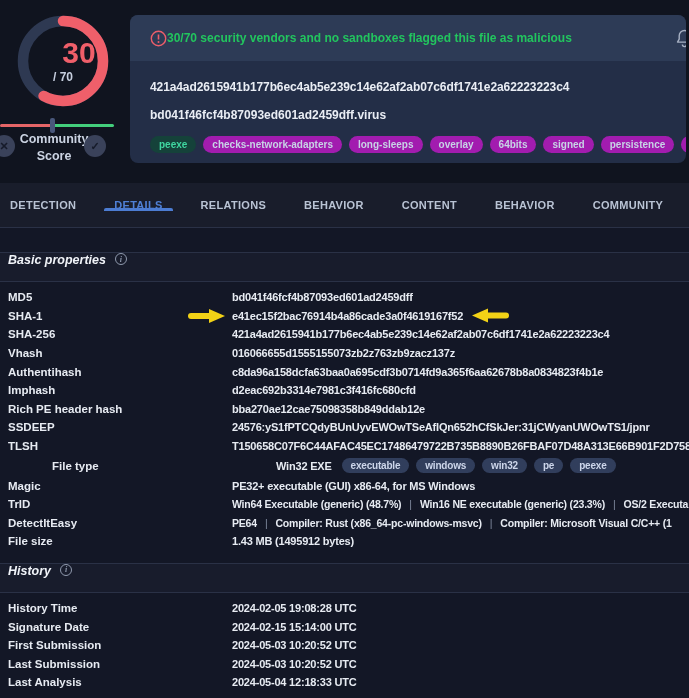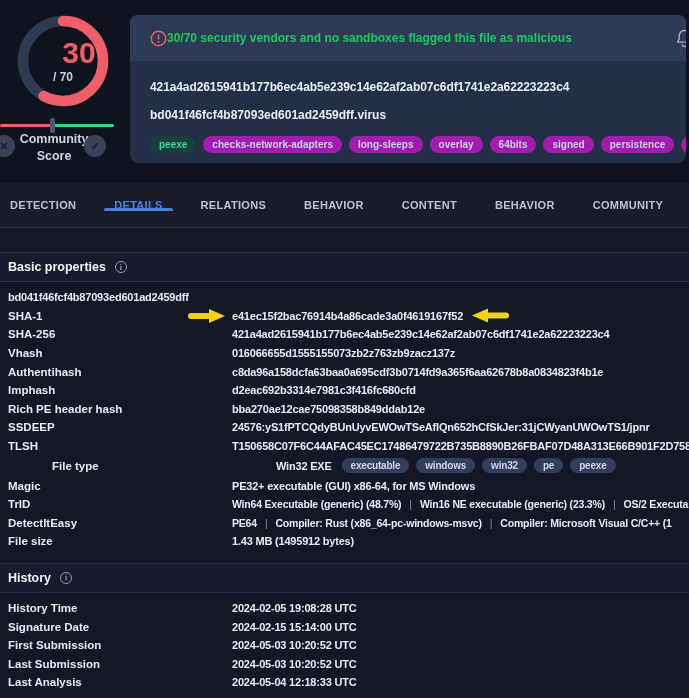--- a/index.html
+++ b/index.html
@@ -43,21 +43,21 @@
   .tab { position:relative; display:flex; align-items:center; padding:0 10px;
     color:#b9c3d4; font-size:11px; font-weight:700; letter-spacing:0.3px; cursor:pointer; }
   .tab.active { color:#4f80d6; }
   .tab.active::after { content:""; position:absolute; left:0; right:0; bottom:0; height:3px;
     background:#4c7cd2; border-radius:2px 2px 0 0; }
   
   .content { width:689px; height:470px; background:#131726; }
   .gap { height:24px; }
   .section + .section { margin-top:12px; }
   .section-head { height:30px; background:#181c2c; border-top:1px solid #2a3146; border-bottom:1px solid #2a3146;
-    display:flex; align-items:center; padding-left:8px; }
+    display:flex; align-items:flex-start; padding-left:8px;font-style:italic; }
   .section-title { color:#f0f3f8; font-size:12.5px; font-weight:700; }
   .info-icon { display:inline-flex; align-items:center; justify-content:center; width:12px; height:12px;
     border:1px solid #8f99ad; border-radius:50%; color:#8f99ad; font-size:8px; font-weight:700;
     margin-left:9px; font-family:"Liberation Serif", serif; }
   .rows { padding-top:6px; }
   .row { display:flex; align-items:center; height:18.6px; padding-left:8px; }
   .row.tall { height:21px;margin-left:44px; }
   .row-label { width:224px; flex:0 0 224px; color:#e7ebf2; font-size:11.5px; font-weight:600; white-space:nowrap; }
   .row-value { color:#e7ebf2; font-size:11px; font-weight:600; letter-spacing:-0.2px; white-space:nowrap;
     display:flex; align-items:center; position:relative; }
@@ -142,20 +142,21 @@
 <div class="content">
   <div class="gap"></div>
   <div id="sections">
       <div class="section">
         <div class="section-head">
           <span class="section-title">Basic properties</span>
           <span class="info-icon">i</span>
         </div>
         <div class="rows">
           <div class="row">
+            <div class="row-label">MD5</div>
             <div class="row-value">bd041f46fcf4b87093ed601ad2459dff</div>
           </div>
           <div class="row">
             <div class="row-label">SHA-1</div>
             <div class="row-value">
               <svg class="arrow left" width="38" height="15" viewBox="0 0 38 15">
                 <path d="M3 7.5 H22" stroke="#f2d216" stroke-width="6" stroke-linecap="round" fill="none"></path>
                 <path d="M21 0.5 L37 7.5 L21 14.5 Z" fill="#f2d216"></path>
               </svg>
               <span>e41ec15f2bac76914b4a86cade3a0f4619167f52</span>

